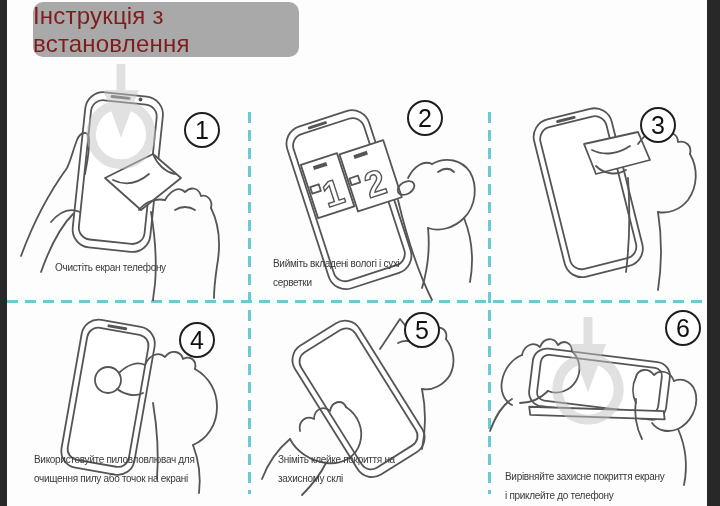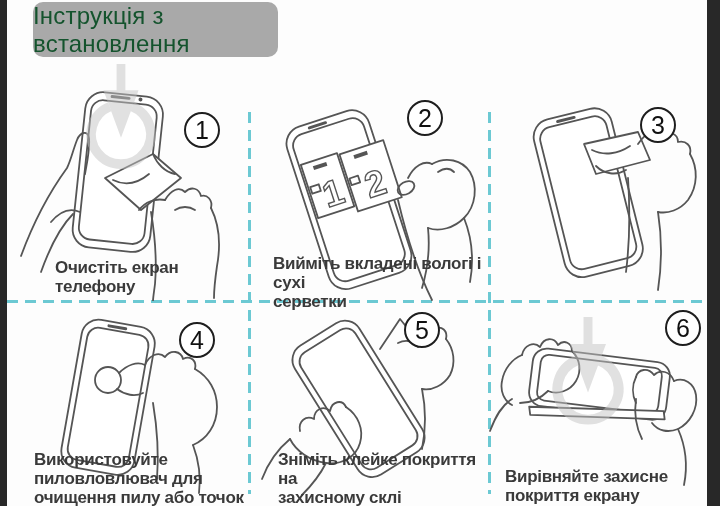--- a/index.html
+++ b/index.html
@@ -6,24 +6,24 @@
   .page{
     position:relative;width:720px;height:506px;margin:0 auto;
     background:#fdfdfd;overflow:hidden;
     font-family:"Liberation Sans","DejaVu Sans",sans-serif;
   }
   .edge-bar{position:absolute;top:0;height:506px;background:#282828;}
   .edge-left{left:0;width:7px;}
   .edge-right{left:707px;width:13px;}
 
   .banner{
-    position:absolute;left:33px;top:2px;width:245px;height:55px;
+    position:absolute;left:33px;top:2px;width:266px;height:55px;
     background:#a9a9a9;border-radius:10px;
     display:flex;align-items:center;justify-content:center;
-    color:#14532d;font-size:24px;letter-spacing:.2px;
+    color:#7f1d1d;font-size:24px;letter-spacing:.2px;
   }
 
   .divider{position:absolute;}
   .divider.v{
     width:3px;top:112px;height:382px;
     background:repeating-linear-gradient(to bottom,#6cc9d3 0 11px,transparent 11px 18px);
   }
   .divider.v1{left:248px;}
   .divider.v2{left:488px;}
   .divider.h{
@@ -48,22 +48,22 @@
     font-size:25px;color:#111;line-height:1;
   }
   .b1{left:177px;top:52px;}
   .b2{left:159px;top:40px;}
   .b3{left:152px;top:47px;}
   .b4{left:172px;top:19px;}
   .b5{left:156px;top:9px;}
   .b6{left:177px;top:7px;}
 
   .caption{
-    position:absolute;color:#3a3a3a;font-size:17px;line-height:19px;
-    letter-spacing:-0.3px;white-space:pre-line;font-weight:bold;
+    position:absolute;color:#3a3a3a;font-size:10px;line-height:19px;
+    letter-spacing:-0.3px;white-space:pre-line;
   }
   .c1{left:48px;top:198px;}
   .c2{left:25px;top:194px;}
   .c3{left:17px;top:194px;}
   .c4{left:27px;top:147px;}
   .c5{left:30px;top:147px;}
   .c6{left:17px;top:164px;}
 
   
   .ln{fill:none;stroke:#555;stroke-width:1.8;stroke-linecap:round;stroke-linejoin:round;}

